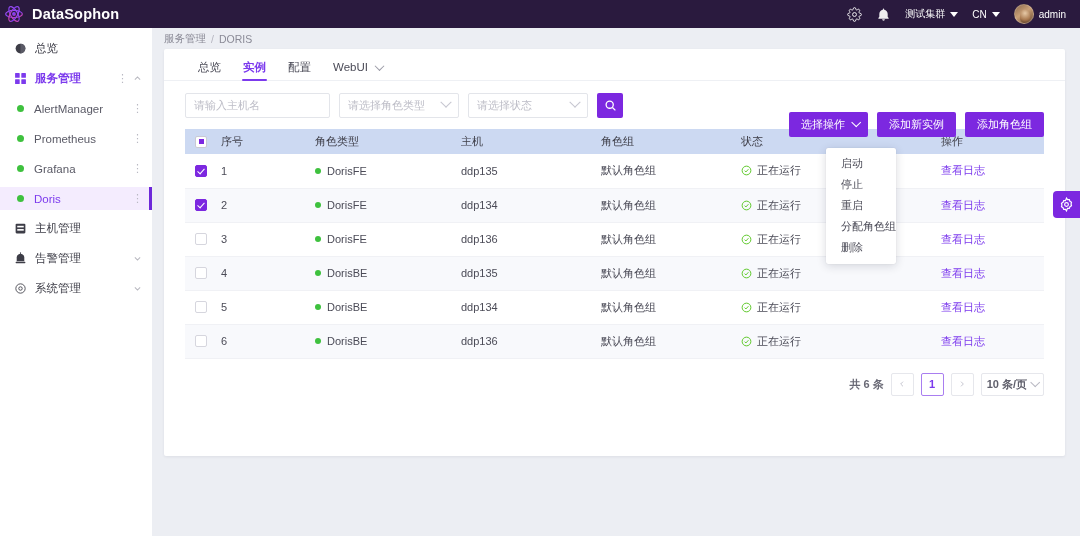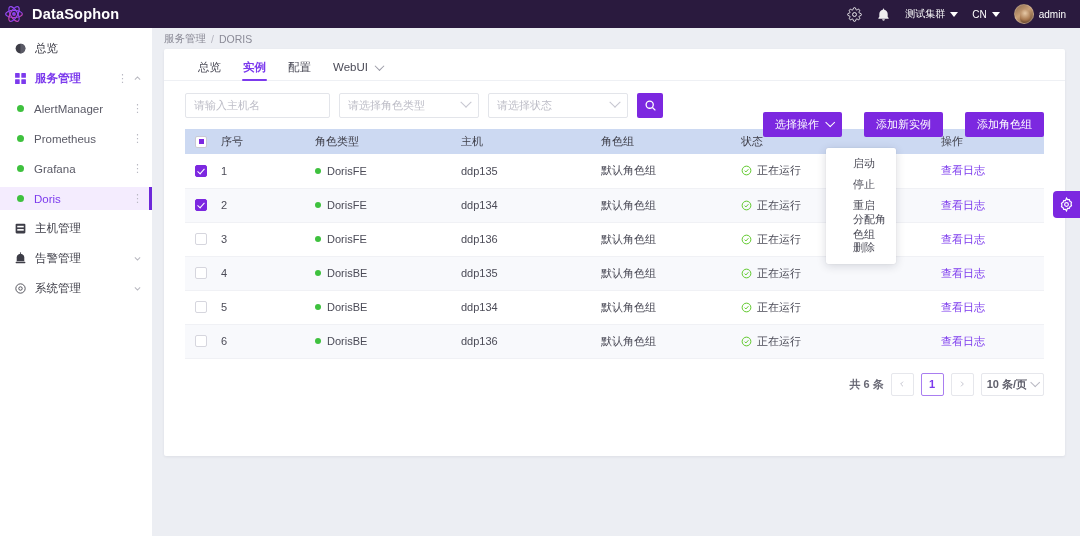--- a/index.html
+++ b/index.html
@@ -121,48 +121,48 @@
   .toolbar {
     display: flex; align-items: center; height: 48px; padding: 0 21px 0 21px;
     position: relative;
   }
   .fld {
     height: 25px; border: 1px solid #e3e5ea; border-radius: 2px;
     background: #fff; font-size: 11px; color: #bdbdc7;
     display: flex; align-items: center; padding: 0 8px; margin-right: 9px;
   }
   .fld.input { width: 145px; }
-  .fld.sel { width: 140px; justify-content: space-between; }
+  .fld.sel { width: 120px; justify-content: space-between; }
   .sel-caret {
     width: 8px; height: 8px; border-right: 1.1px solid #c6c6d0;
     border-bottom: 1.1px solid #c6c6d0; transform: rotate(45deg) translate(-2px,-2px);
     flex: 0 0 8px;
   }
   .search-btn {
     width: 26px; height: 25px; background: #7c28e0; border-radius: 2px;
     display: flex; align-items: center; justify-content: center; cursor: pointer;
   }
-  .tb-actions { margin-left: auto; display: flex; align-items: flex-start; gap: 22px; margin-top: 38px; }
+  .tb-actions { margin-left: auto; display: flex; align-items: flex-start; gap: 9px; margin-top: 38px; }
   .btn {
     height: 25px; border-radius: 2px; background: #7c28e0; color: #fff;
     font-size: 11px; display: flex; align-items: center; justify-content: center;
     padding: 0 12px; cursor: pointer; white-space: nowrap;
   }
   .btn.drop { padding-right: 9px; gap: 7px; }
   .btn .bcaret {
     width: 7px; height: 7px; border-right: 1.2px solid #fff;
     border-bottom: 1.2px solid #fff; transform: rotate(45deg) translate(-1px,-2px);
   }
 
   
   .dropdown {
     position: absolute; left: 662px; top: 99px; width: 70px;
     background: #ffffff; border-radius: 2px; z-index: 25;
     box-shadow: 0 2px 10px rgba(20,25,50,.16), 0 0 1px rgba(20,25,50,.18);
-    padding: 5px 0 6px 16px;
+    padding: 5px 0 6px 4px;
   }
   .dd-item {
     font-size: 11px; color: #4b4b57; height: 21px; display: flex;
     align-items: center; padding-left: 11px; cursor: pointer;
   }
 
   
   .tbl { width: 100%; border-collapse: collapse; table-layout: fixed; }
   .tbl th {
     background: #ccd9f2; color: #3d3d47; font-size: 11px; font-weight: normal;

